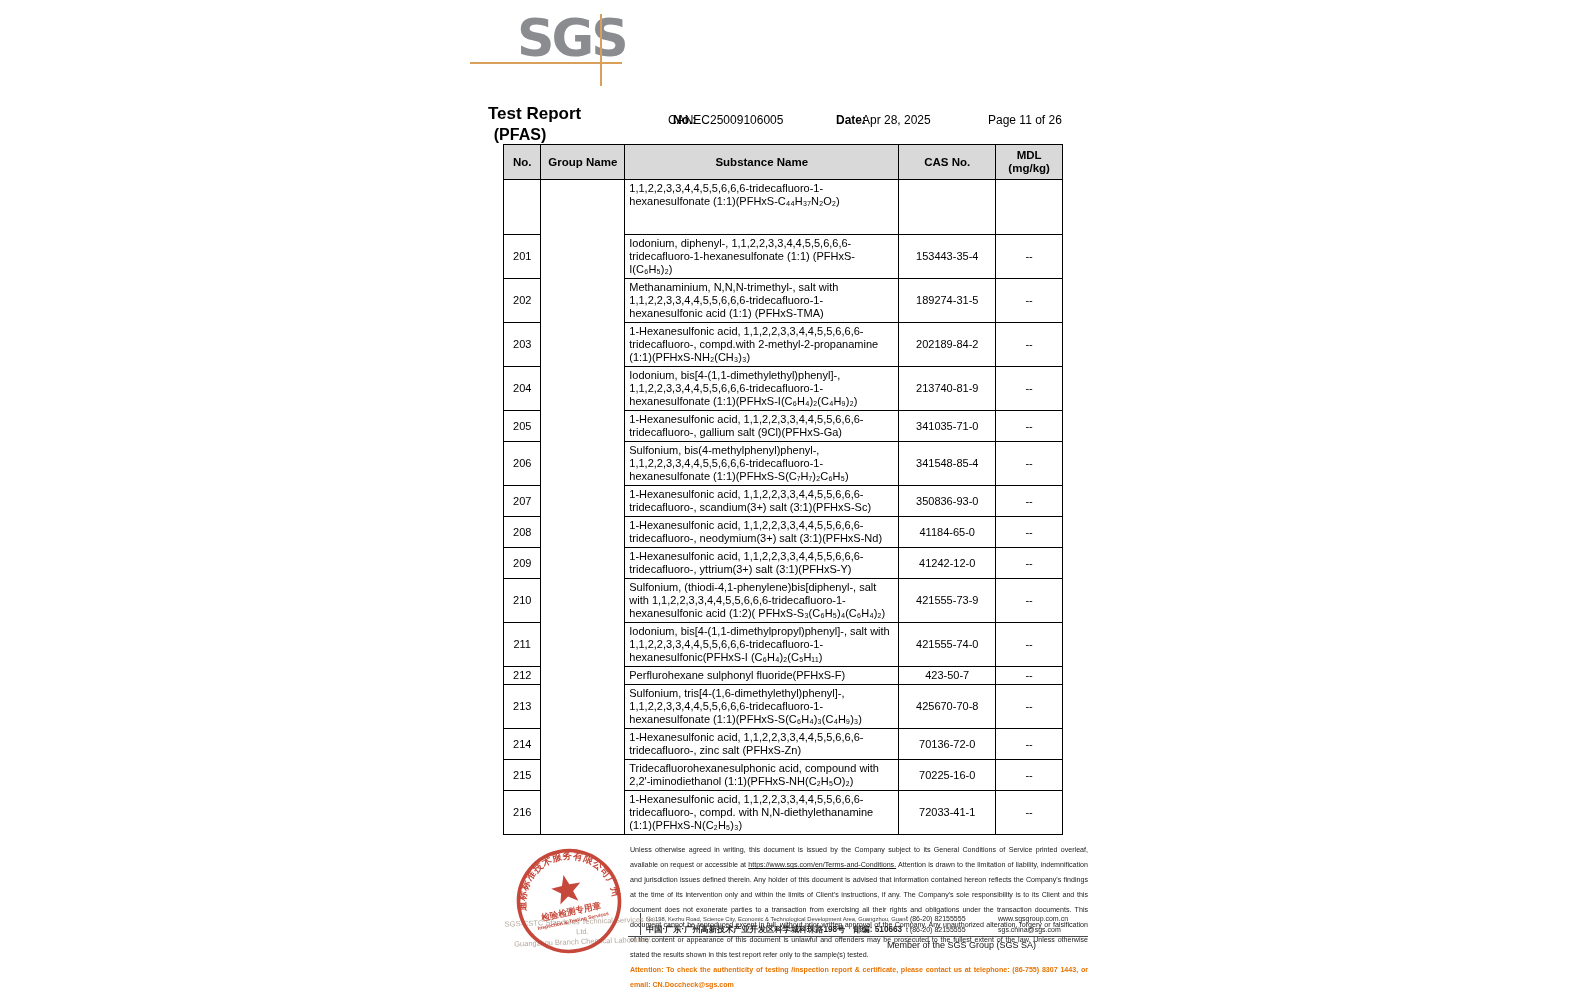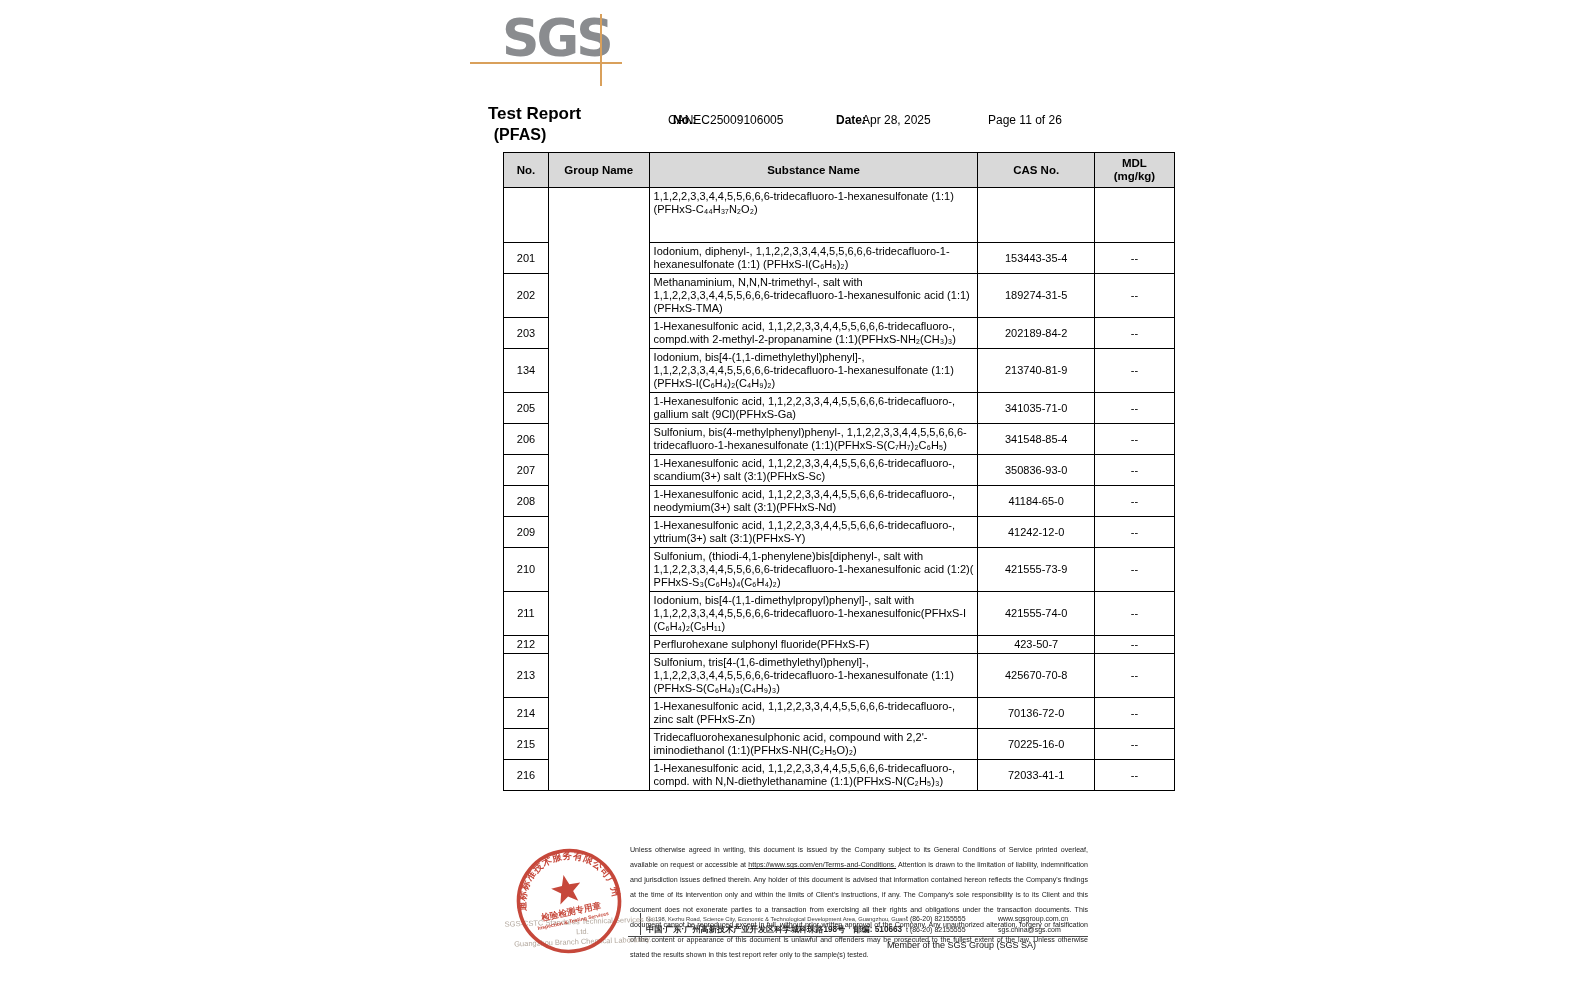--- a/index.html
+++ b/index.html
@@ -5,39 +5,39 @@
   html,body{margin:0;padding:0;background:#ffffff;}
   body{
     position:relative;
     width:1587px;height:1000px;
     font-family:"Liberation Sans","DejaVu Sans",sans-serif;
     color:#000;
     overflow:hidden;
   }
   
   .logo-text{
-    position:absolute;left:502px;top:12px;
+    position:absolute;left:517px;top:12px;
     font-size:52px;font-weight:bold;color:#8a8c8f;
     letter-spacing:-3px;line-height:52px;
     font-family:"DejaVu Sans","Liberation Sans",sans-serif;
   }
   .logo-hline{position:absolute;left:470px;top:62px;width:152px;height:2px;background:#d9a05b;}
   .logo-vline{position:absolute;left:600px;top:14px;width:2px;height:72px;background:#d9a05b;}
   
   .report-title{position:absolute;left:488px;top:104px;font-size:17px;font-weight:bold;}
   .report-subtitle{position:absolute;left:474px;top:126px;width:92px;text-align:center;font-size:16px;font-weight:bold;}
   .meta{position:absolute;top:113px;font-size:12px;white-space:nowrap;}
   .m-no-label{left:637px;font-weight:bold;padding-left:36px;}
   .m-no-value{left:668px;}
   .m-date-label{left:836px;font-weight:bold;}
   .m-date-value{left:862px;}
   .m-page{left:988px;text-align:center;}
   
   table.substances{
-    position:absolute;left:503px;top:152px;width:672px;
+    position:absolute;left:503px;top:144px;width:560px;
     border-collapse:collapse;table-layout:fixed;
     font-size:11px;
   }
   table.substances th,table.substances td{border:1px solid #000;}
   table.substances thead th{
     background:#d9d9d9;font-weight:bold;font-size:11.5px;
     height:32px;padding:1px 2px;text-align:center;line-height:13px;
   }
   table.substances td{padding:2px 4px;line-height:13px;vertical-align:middle;}
   col.c-no{width:37px;}
@@ -129,21 +129,21 @@
         <td class="col-cas">189274-31-5</td>
         <td class="col-mdl">--</td>
       </tr>
       <tr>
         <td class="col-no">203</td>
         <td class="col-sub">1-Hexanesulfonic acid, 1,1,2,2,3,3,4,4,5,5,6,6,6-tridecafluoro-, compd.with 2-methyl-2-propanamine (1:1)(PFHxS-NH₂(CH₃)₃)</td>
         <td class="col-cas">202189-84-2</td>
         <td class="col-mdl">--</td>
       </tr>
       <tr>
-        <td class="col-no">134</td>
+        <td class="col-no">204</td>
         <td class="col-sub">Iodonium, bis[4-(1,1-dimethylethyl)phenyl]-, 1,1,2,2,3,3,4,4,5,5,6,6,6-tridecafluoro-1-hexanesulfonate (1:1)(PFHxS-I(C₆H₄)₂(C₄H₉)₂)</td>
         <td class="col-cas">213740-81-9</td>
         <td class="col-mdl">--</td>
       </tr>
       <tr>
         <td class="col-no">205</td>
         <td class="col-sub">1-Hexanesulfonic acid, 1,1,2,2,3,3,4,4,5,5,6,6,6-tridecafluoro-, gallium salt (9Cl)(PFHxS-Ga)</td>
         <td class="col-cas">341035-71-0</td>
         <td class="col-mdl">--</td>
       </tr>
@@ -227,20 +227,23 @@
   <text font-size="10.5" fill="#c23b2d" font-weight="bold" letter-spacing="0.5">
     <textPath href="#seal-arc" startOffset="1">通标标准技术服务有限公司广州分公司</textPath>
   </text>
   <polygon fill="#c23b2d" points="60,31 64.1,42.3 76.2,42.8 66.7,50.2 70,61.8 60,55 50,61.8 53.3,50.2 43.8,42.8 55.9,42.3"></polygon>
   <text x="60" y="75" text-anchor="middle" font-size="9.5" font-weight="bold" fill="#c23b2d">检验检测专用章</text>
   <text x="60" y="84" text-anchor="middle" font-size="5.6" font-weight="bold" fill="#c23b2d">Inspection &amp; Testing Services</text>
 </svg>
 
 <div class="disclaimer">
   <span>Unless otherwise agreed in writing, this document is issued by the Company subject to its General Conditions of Service printed overleaf, available on request or accessible at </span><span class="link">https://www.sgs.com/en/Terms-and-Conditions.</span><span> Attention is drawn to the limitation of liability, indemnification and jurisdiction issues defined therein. Any holder of this document is advised that information contained hereon reflects the Company's findings at the time of its intervention only and within the limits of Client's instructions, if any. The Company's sole responsibility is to its Client and this document does not exonerate parties to a transaction from exercising all their rights and obligations under the transaction documents. This document cannot be reproduced except in full, without prior written approval of the Company. Any unauthorized alteration, forgery or falsification of the content or appearance of this document is unlawful and offenders may be prosecuted to the fullest extent of the law. Unless otherwise stated the results shown in this test report refer only to the sample(s) tested.</span>
+  <div class="attention">
+    <span>Attention: To check the authenticity of testing /inspection report &amp; certificate, please contact us at telephone: (86-755) 8307 1443, or email: </span><span>CN.Doccheck@sgs.com</span>
+  </div>
 </div>
 
 <div class="addr">
   <div class="addr-row">
     <span class="addr-en">No.198, Kezhu Road, Science City, Economic &amp; Technological Development Area, Guangzhou, Guangdong, China 510663</span>
     <span class="addr-tel">t (86-20) 82155555</span>
     <span class="addr-link">www.sgsgroup.com.cn</span>
   </div>
   <div class="addr-row">
     <span class="addr-cn">中国·广东·广州高新技术产业开发区科学城科珠路198号　邮编: 510663</span>

